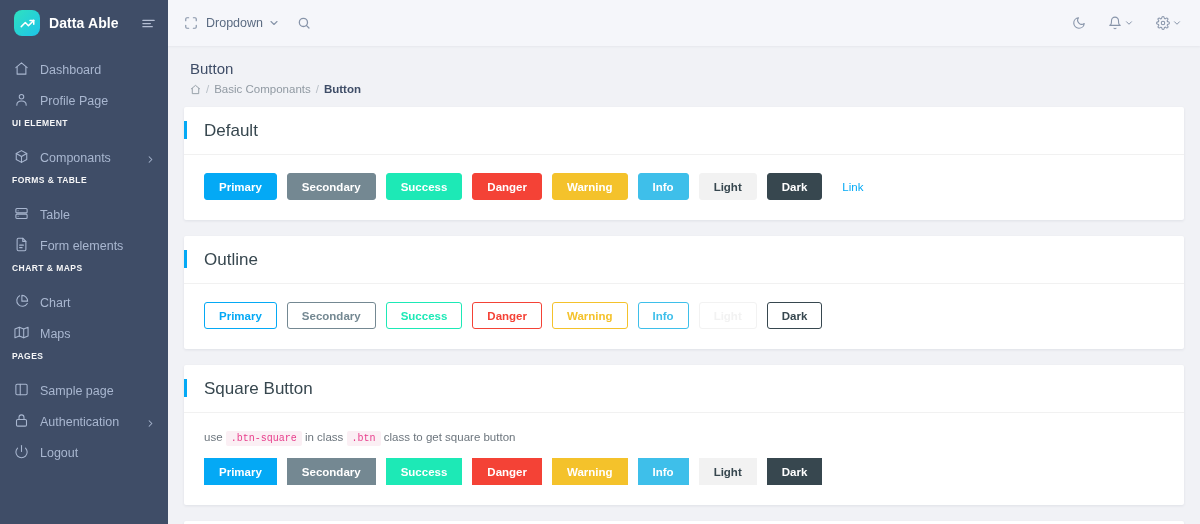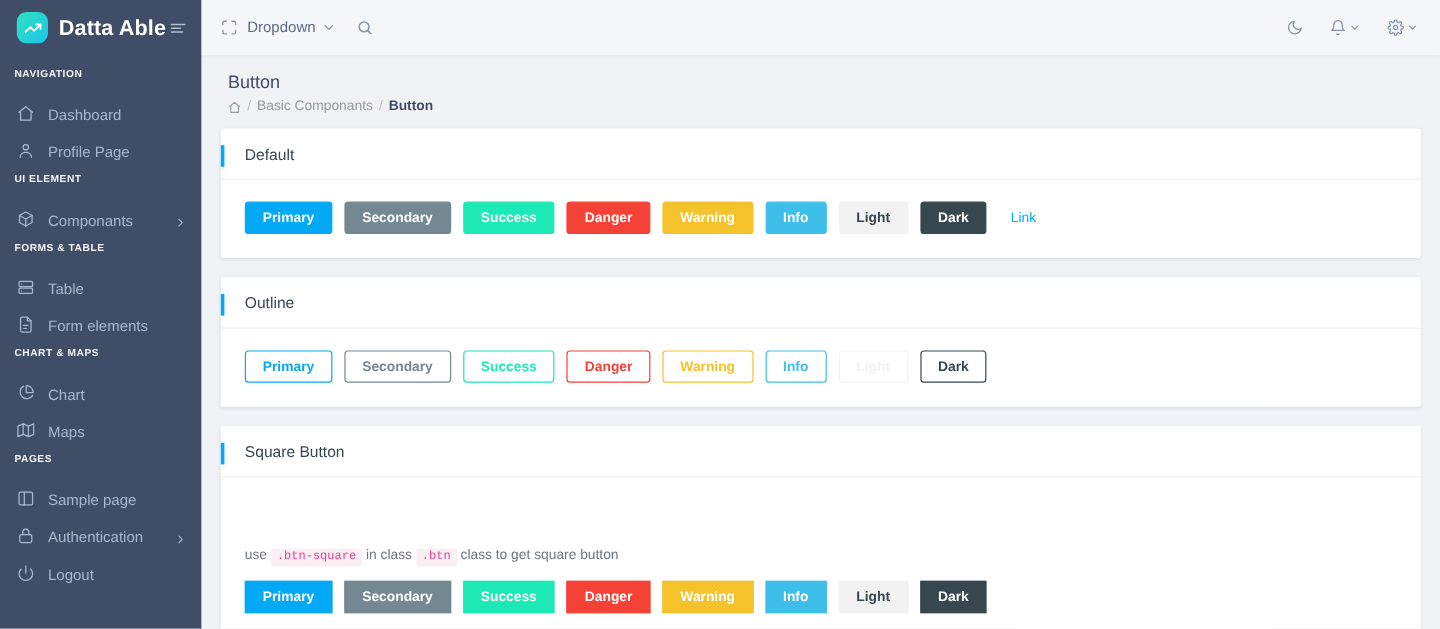--- a/index.html
+++ b/index.html
@@ -24,21 +24,21 @@
     padding: 0 12px 0 14px;
   }
   .brand-logo {
     width: 26px; height: 26px; border-radius: 8px;
     background: linear-gradient(135deg, #2fe1c0 0%, #1dc4e9 100%);
     display: flex; align-items: center; justify-content: center;
     flex: 0 0 26px;
   }
   .brand-logo svg { display: block; }
   .brand-name {
-    color: #fff; font-size: 18px; font-weight: 600;
+    color: #fff; font-size: 14px; font-weight: 600;
     margin-left: 9px; letter-spacing: .1px;
     white-space: nowrap;
   }
   .brand-toggle {
     margin-left: auto; color: #b4bed3; line-height: 0; cursor: pointer;
   }
 
   .nav-caption {
     color: #fff; font-size: 8.5px; font-weight: 700;
     letter-spacing: .45px;
@@ -117,40 +117,40 @@
   .card-head {
     padding: 14px 20px 13px 20px;
     position: relative;
     border-bottom: 1px solid #f1f1f1;
   }
   .card-head:before {
     content: "";
     position: absolute; left: 0; top: 14px;
     width: 3px; height: 18px; background: #04a9f5;
   }
-  .card-title { font-size: 13px; color: #37474f; font-weight: 400; }
+  .card-title { font-size: 17px; color: #37474f; font-weight: 400; }
   .card-body { padding: 18px 20px 20px 20px; }
   .btn-row { display: flex; align-items: center; flex-wrap: wrap; gap: 10px; }
 
   .btn {
     font-family: "Liberation Sans", sans-serif;
     font-size: 11.5px; font-weight: 700;
     padding: 0 14px;
     height: 27px; line-height: 27px;
     border-radius: 3px; border: 1px solid transparent;
     cursor: pointer; white-space: nowrap;
     display: inline-block; text-align: center;
   }
   .btn.square { border-radius: 0; }
   .btn-link {
     background: none; border: none; color: #04a9f5;
     font-size: 11.5px; cursor: pointer; padding: 0 10px;
   }
 
-  .codehint { font-size: 11.5px; color: #6c757d; margin-bottom: 14px; margin-top: 41px; }
+  .codehint { font-size: 11.5px; color: #6c757d; margin-bottom: 14px; }
   .codehint code {
     font-family: "Liberation Mono", monospace;
     font-size: 10px;
     color: #e83e8c; background: #fbeff4;
     padding: 2px 5px; border-radius: 2px;
   }
   .partial-card { height: 14px; overflow: hidden; }
 </style>
 </head>
 <body>
@@ -168,21 +168,20 @@
       <div class="brand-name">Datta Able</div>
       <div class="brand-toggle">
         <svg width="15" height="15" viewBox="0 0 24 24" fill="none" stroke="currentColor" stroke-width="2" stroke-linecap="round">
             <line x1="3" y1="7" x2="21" y2="7"></line>
             <line x1="3" y1="12" x2="15" y2="12"></line>
             <line x1="3" y1="17" x2="18" y2="17"></line>
           </svg>
       </div>
     </div>
     <nav id="sidebar-nav">
-        <div class="nav-caption">NAVIGATION</div>
         <div class="nav-item">
           <span class="nav-ico">
             <svg width="15" height="15" viewBox="0 0 24 24" fill="none" stroke="currentColor" stroke-width="1.7" stroke-linecap="round" stroke-linejoin="round">
               <path d="M3 10.5L12 3l9 7.5"></path>
               <path d="M5 9.8V21h14V9.8"></path>
             </svg>
           </span>
           <span class="nav-label">Dashboard</span>
         </div>
         <div class="nav-item">

